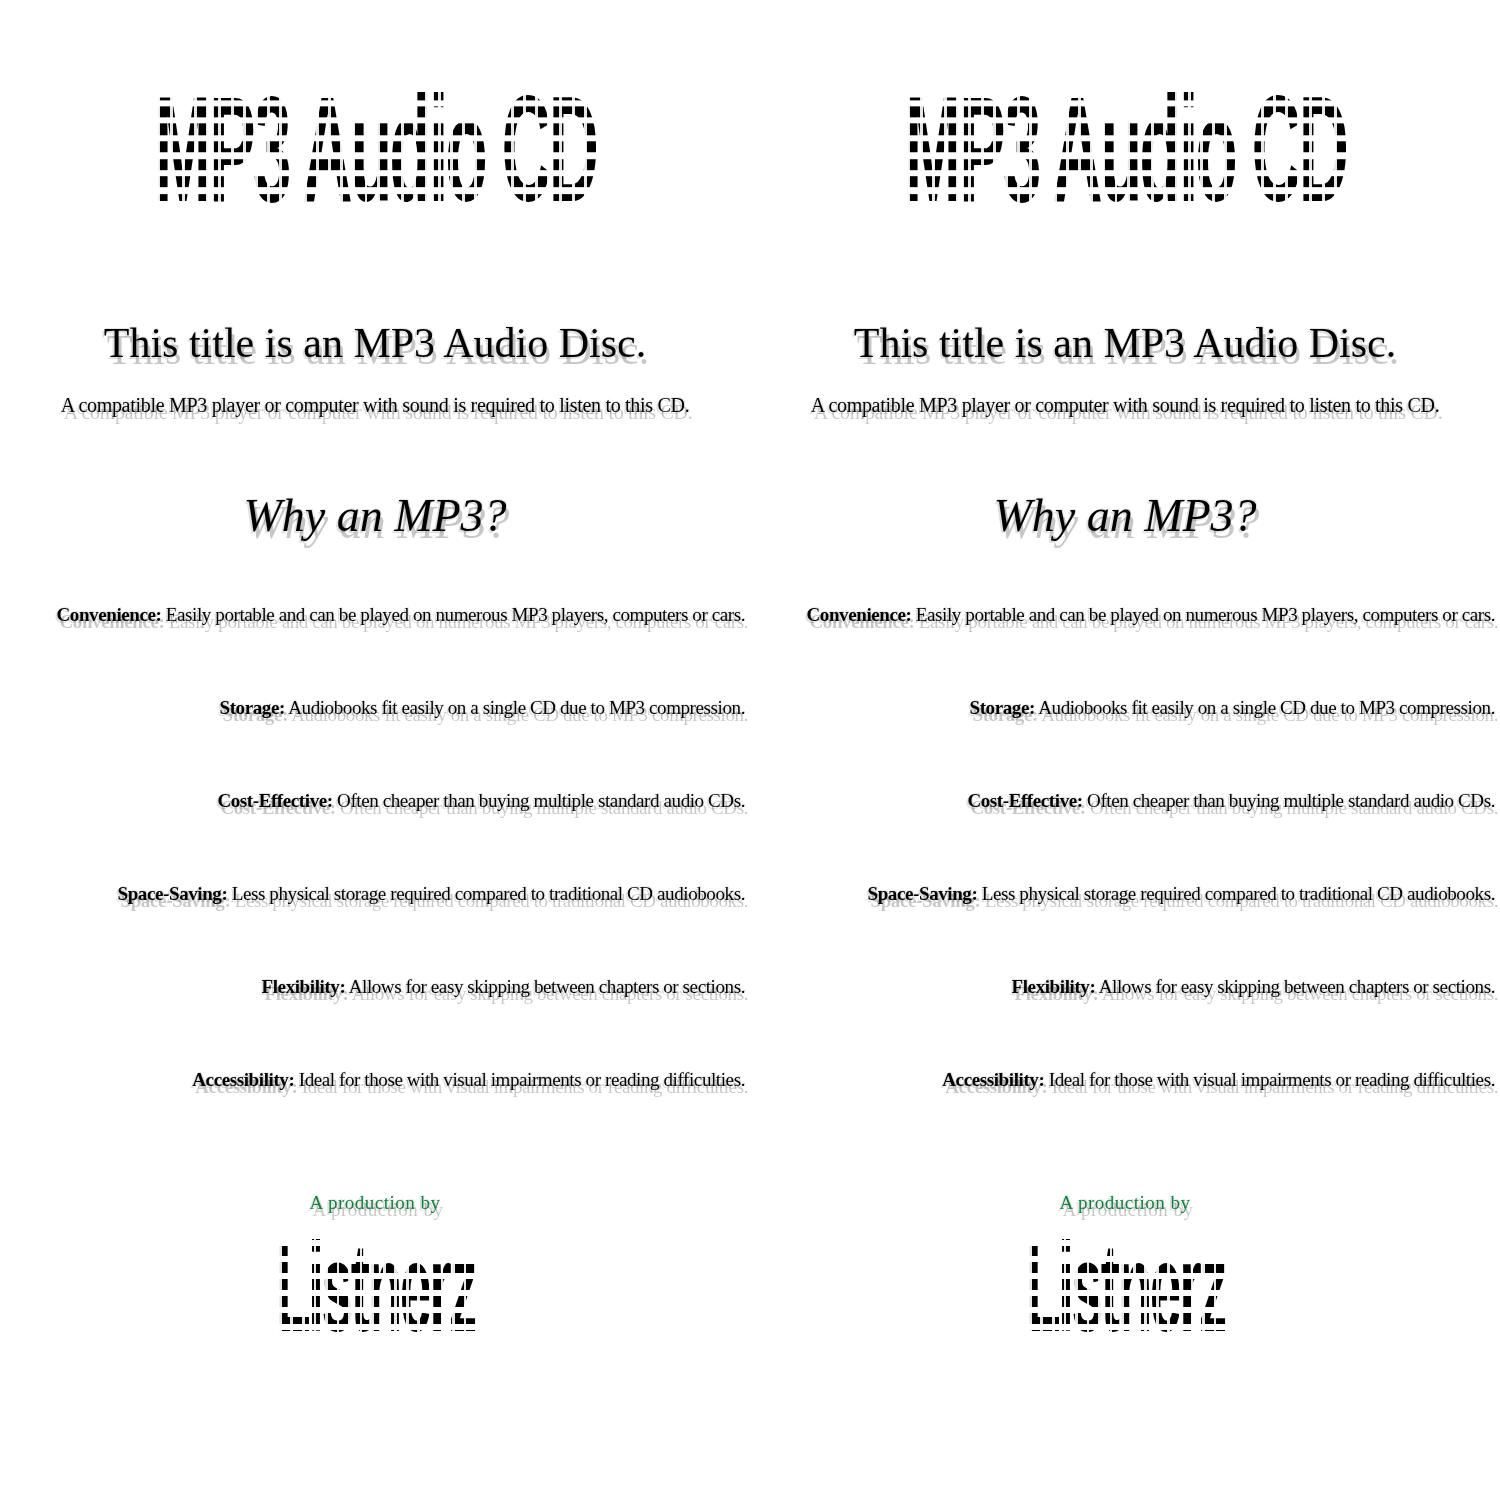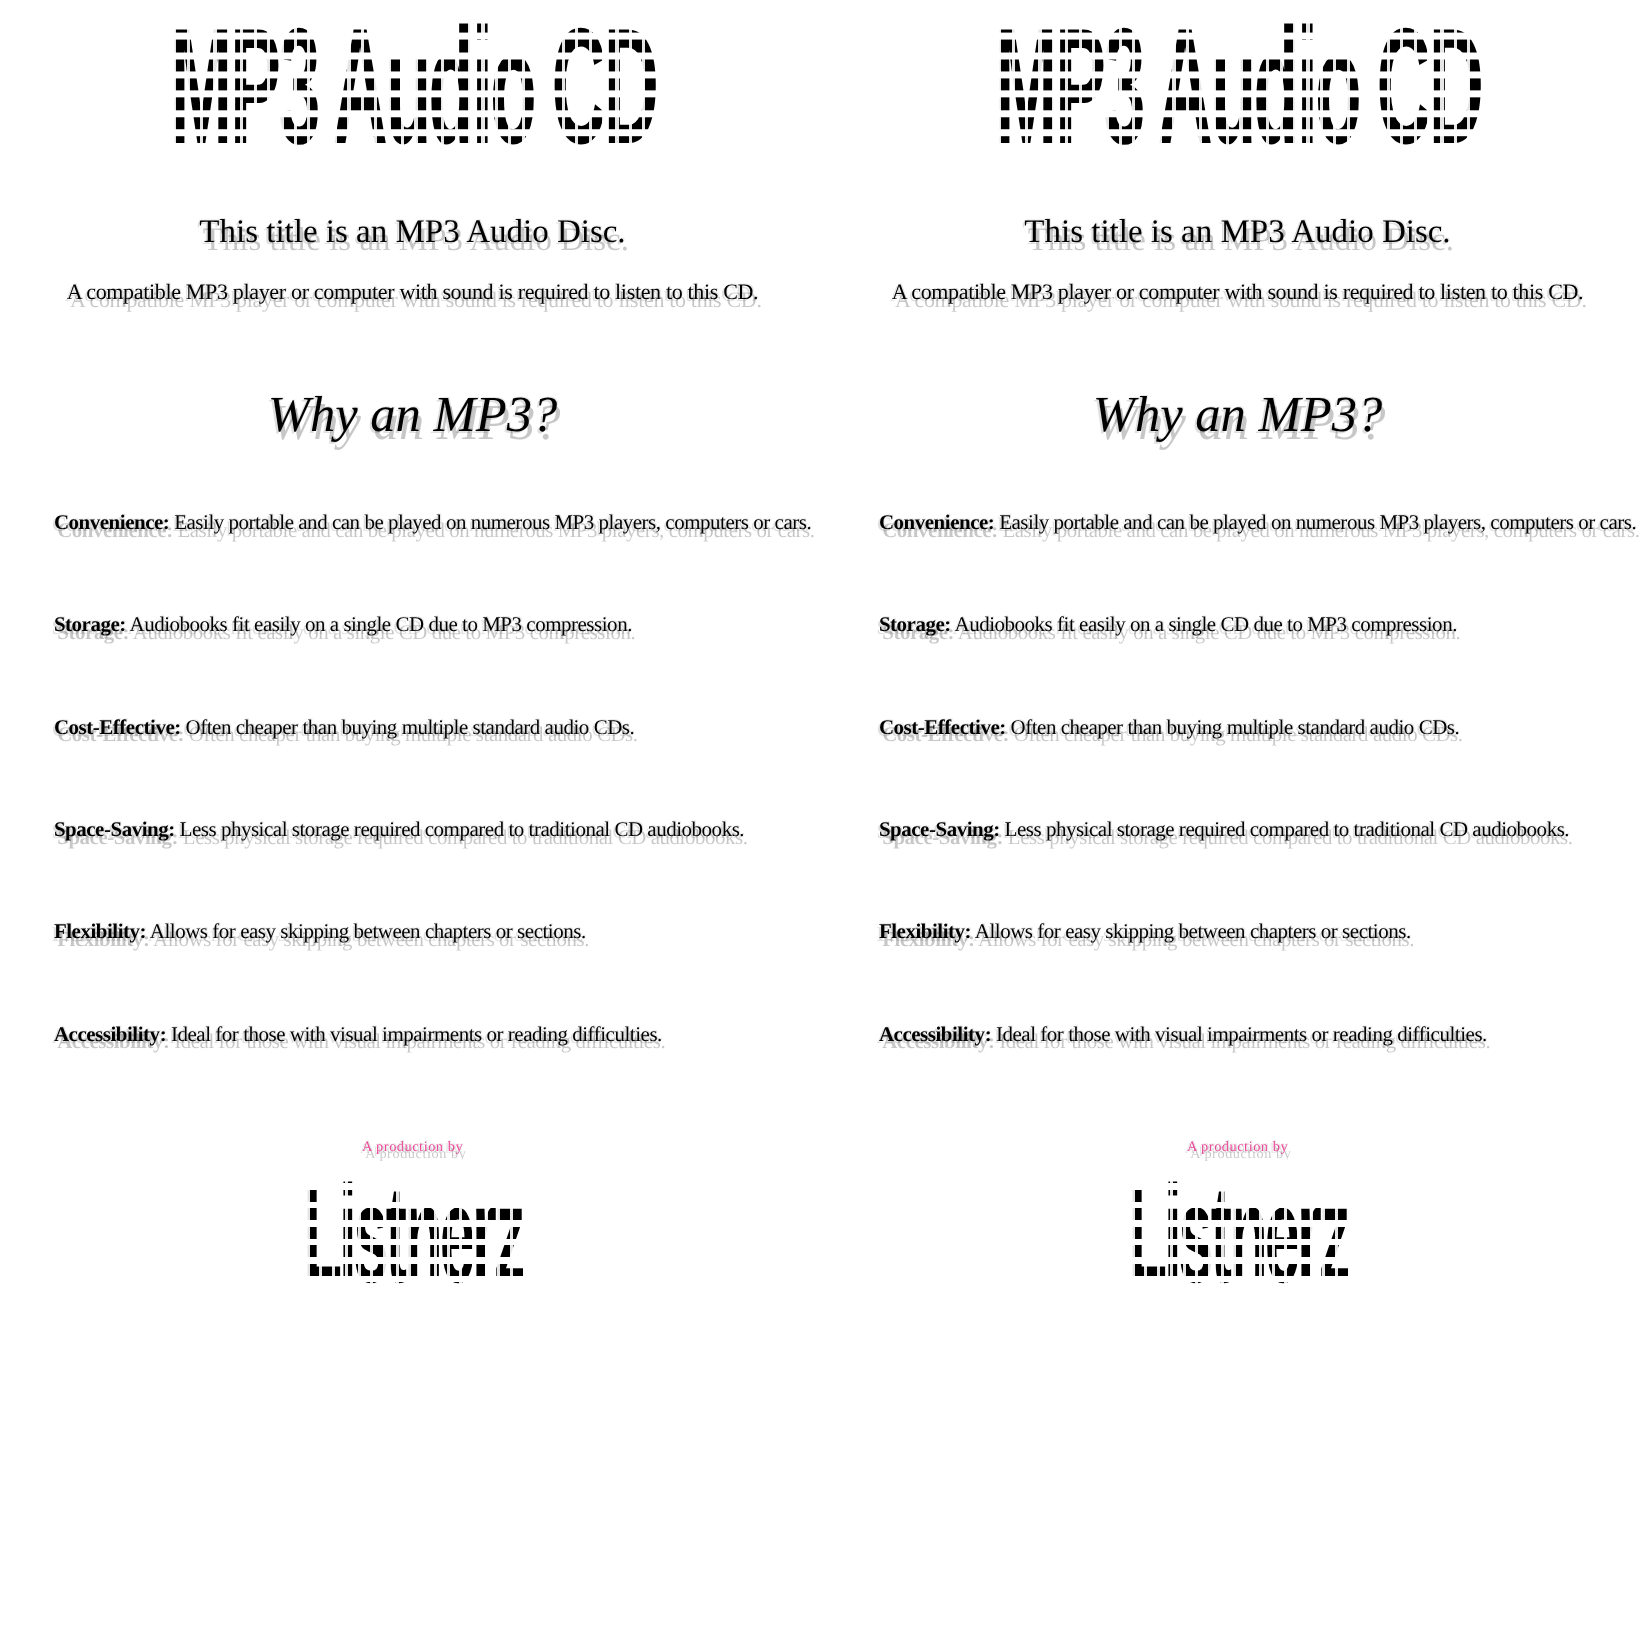--- a/index.html
+++ b/index.html
@@ -16,22 +16,23 @@
     overflow: hidden;
     font-family: "Liberation Serif", serif;
     color: #000;
   }
   .panel {
     width: 750px;
     height: 1500px;
     display: flex;
     flex-direction: column;
     align-items: center;
-    text-align: left;
+    text-align: right;
     box-sizing: border-box;
+    padding-top: 70px;
   }
   
   .cd-title {
     position: relative;
     display: inline-block;
     font-family: "Liberation Sans", sans-serif;
     font-weight: bold;
     font-size: 120px;
     line-height: 1.05;
     letter-spacing: -5px;
@@ -48,22 +49,22 @@
     pointer-events: none;
     background:
       repeating-linear-gradient(0deg, rgba(255,255,255,0) 0 9px, #ffffff 9px 14px),
       repeating-linear-gradient(90deg, rgba(255,255,255,0) 0 16px, rgba(255,255,255,0.9) 16px 21px);
   }
   
   .ghost {
     text-shadow: 3px 7px 0 rgba(0,0,0,0.22), -2px 2px 0 rgba(0,0,0,0.12), 1px -1px 0 rgba(0,0,0,0.10);
   }
   .disc-heading {
-    font-size: 30px;
-    margin-top: 64px;
+    font-size: 42px;
+    margin-top: 120px;
     line-height: 1.1;
     white-space: nowrap;
   }
   .intro-text {
     font-size: 20px;
     margin-top: 28px;
     max-width: 700px;
     white-space: nowrap;
     letter-spacing: -0.3px;
   }
@@ -81,24 +82,24 @@
     font-size: 19px;
     margin: 0 0 71px 0;
     letter-spacing: -0.4px;
     white-space: nowrap;
   }
   .benefit b {
     font-weight: bold;
     margin-left: 44px;
   }
   .production-credit {
-    font-size: 13px;
-    margin-top: 11px;
+    font-size: 19px;
+    margin-top: 30px;
     letter-spacing: 0.5px;
-    color: #ec4899;
+    color: #15803d;
   }
   .brand-logo {
     position: relative;
     display: inline-block;
     font-family: "Liberation Sans", sans-serif;
     font-weight: bold;
     font-size: 105px;
     line-height: 1.0;
     letter-spacing: -5px;
     transform: scale(0.55, 1.2);

